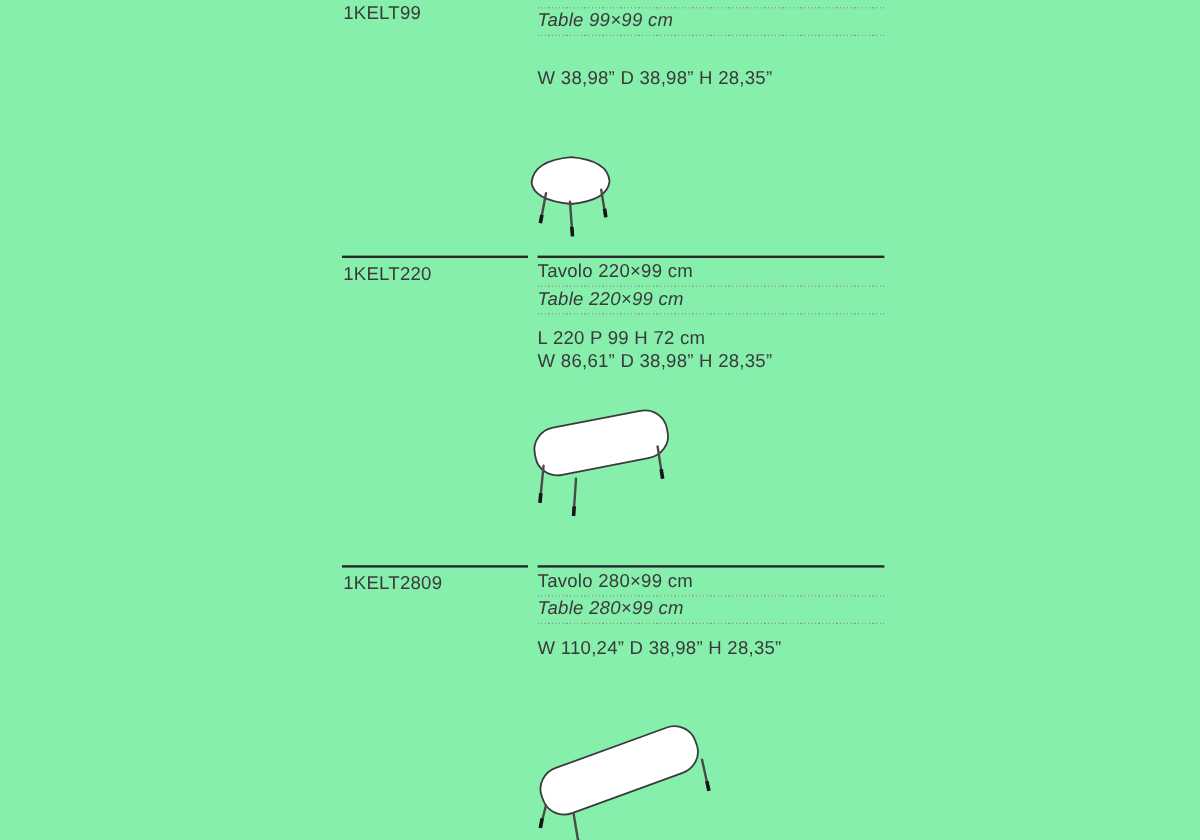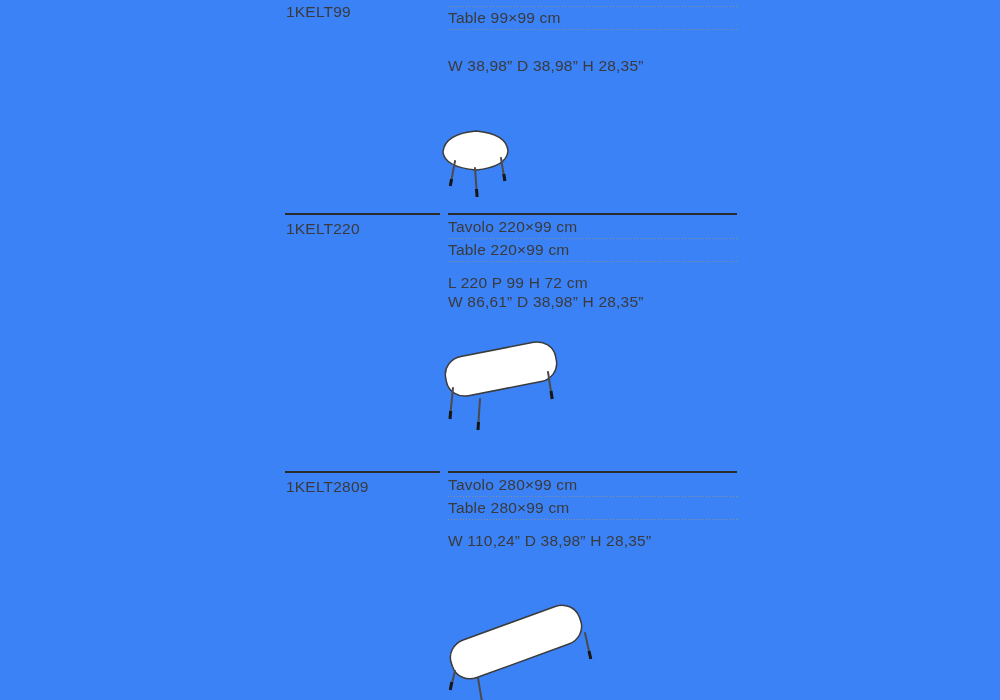--- a/index.html
+++ b/index.html
@@ -5,21 +5,21 @@
   * { margin: 0; padding: 0; box-sizing: border-box; }
   html, body { background: #ffffff; }
   body {
     width: 1000px; height: 700px;
     font-family: "Liberation Sans", sans-serif;
     overflow: hidden;
   }
   .page {
     position: relative;
     width: 1000px; height: 700px;
-    background: #3b82f6;
+    background: #86efac;
     color: #3a3a3c;
     overflow: hidden;
   }
   section.product { position: absolute; left: 0; width: 1000px; }
   section.s1 { top: -4px;  height: 217px; }
   section.s2 { top: 213px; height: 294px; }
   section.s3 { top: 450px; height: 314px; margin-top: 21px; }
 
   .divider { position: absolute; top: 0; height: 0; border-top: 2px solid #2b2b2b; }
   .divider-left  { left: 285px; width: 155px; }
@@ -34,21 +34,21 @@
   .desc-line {
     font-size: 15.5px; font-weight: 500; letter-spacing: 0.2px;
     line-height: 15px; white-space: nowrap;
   }
   .dotted {
     height: 1px; width: 289px;
     background: repeating-linear-gradient(to right, #8f8f8f 0 1px, transparent 1px 3px);
   }
   .dotted.d1 { margin-top: 4px; }
   .dotted.d2 { margin-top: 4px; }
-  .desc-line.row2 { margin-top: 3px; }
+  .desc-line.row2 { margin-top: 3px; font-style: italic; }
 
   .specs {
     position: absolute; left: 448px; top: 61px;
     font-size: 15.5px; font-weight: 500; letter-spacing: 0.2px;
     line-height: 18.5px; white-space: nowrap;
   }
 
   .sketch { position: absolute; overflow: visible; }
   .sketch-1 { left: 436px; top: 131px; }
   .sketch-2 { left: 440px; top: 121px; }

